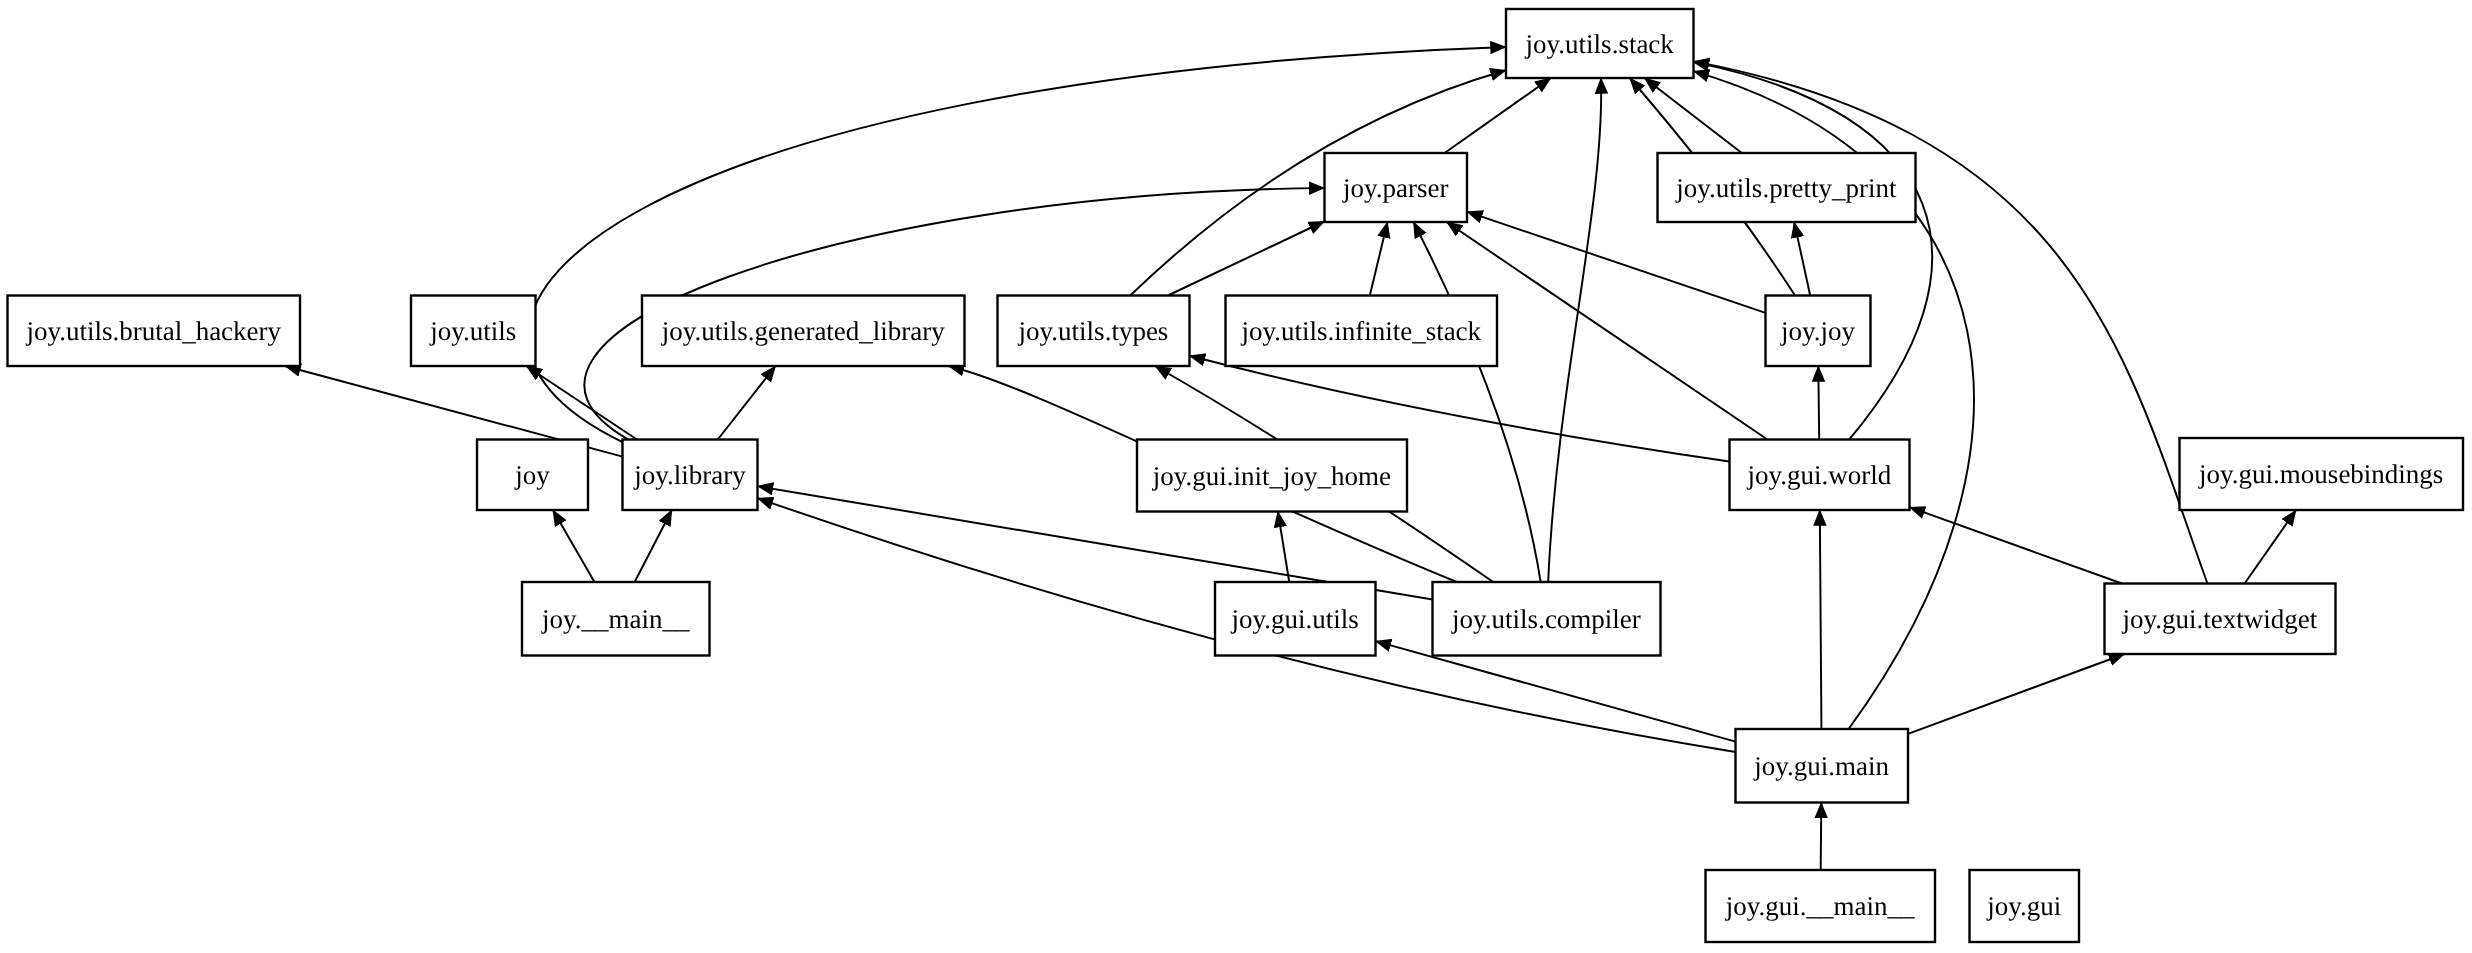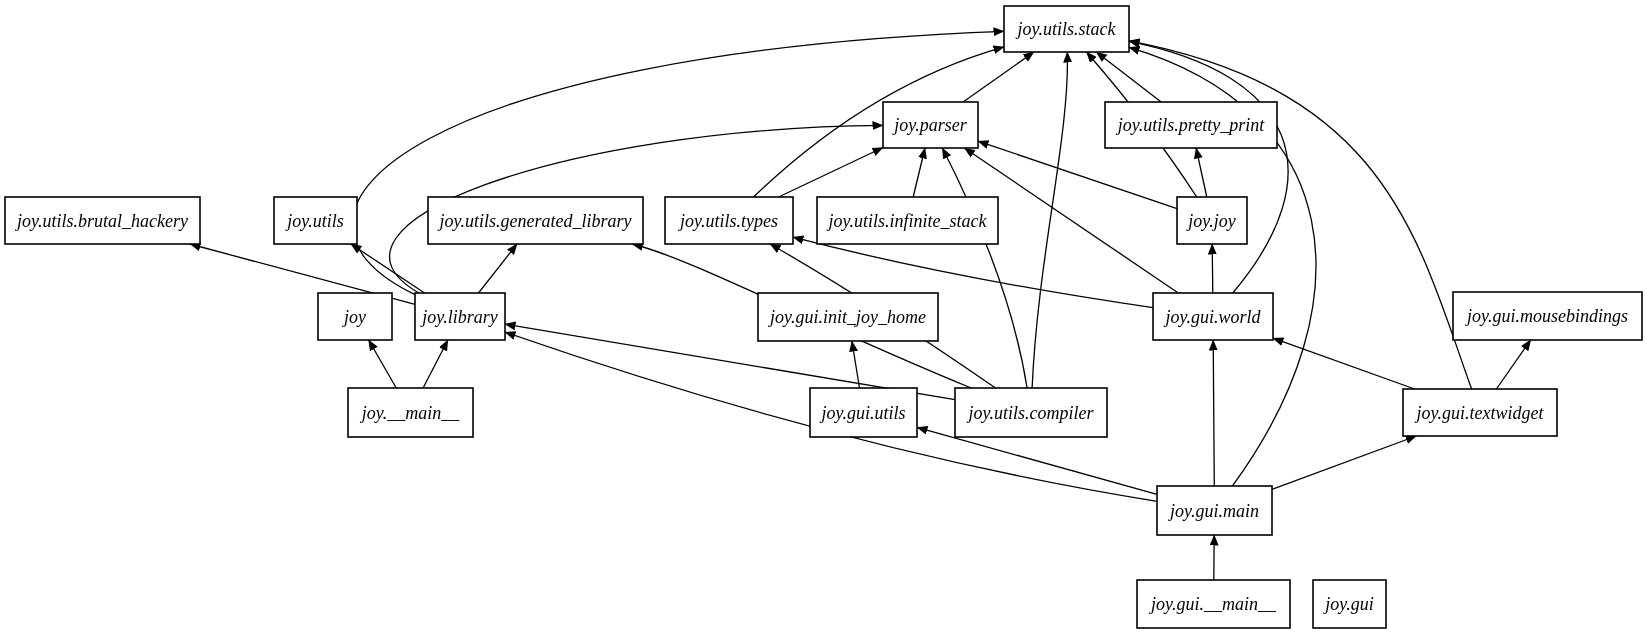--- a/index.html
+++ b/index.html
@@ -6,21 +6,20 @@
     margin: 0; padding: 0;
     background: #ffffff;
     font-family: "Liberation Serif", "DejaVu Serif", serif;
   }
   #stage {
     position: relative;
     width: 1648px;
     height: 635px;
     background: #ffffff;
     overflow: hidden;
-    font-style: italic;
   }
   svg { display: block; }
   .edge {
     fill: none;
     stroke: #000000;
     stroke-width: 1.3;
   }
   .node-box {
     fill: #ffffff;
     stroke: #000000;

